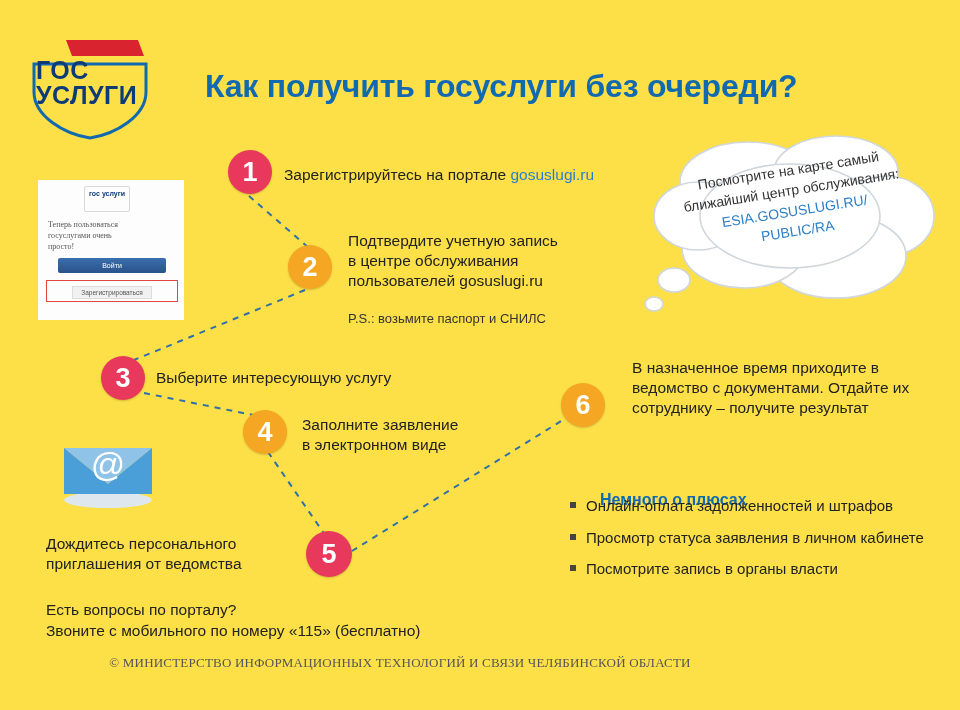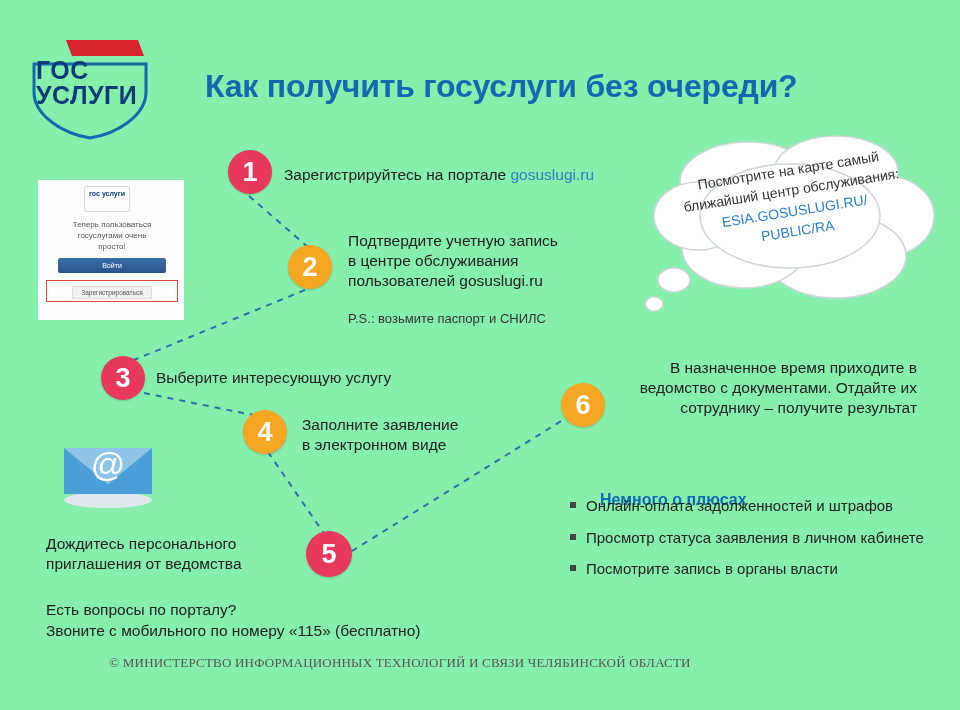--- a/index.html
+++ b/index.html
@@ -9,21 +9,21 @@
   }
   body {
     font-family: "Liberation Sans", sans-serif;
     color: #1a1a1a;
   }
   #page {
     position: relative;
     width: 960px;
     height: 710px;
     overflow: hidden;
-    background: #86efac;
+    background: #fde047;
   }
 
   
   .logo {
     position: absolute;
     left: 26px;
     top: 30px;
     width: 128px;
     height: 110px;
   }
@@ -116,22 +116,23 @@
     line-height: 1.1;
     padding-top: 3px;
     box-sizing: border-box;
   }
   .thumb-cap {
     position: absolute;
     left: 10px; top: 40px;
     width: 128px;
     font-size: 8px;
     color: #555;
-    text-align: center;
+    text-align: left;
     line-height: 1.35;
+    font-family: Liberation Serif, serif;
   }
   .thumb-btn {
     position: absolute;
     left: 20px; top: 78px;
     width: 108px; height: 15px;
     background: linear-gradient(#3a6fae,#2a528a);
     color: #fff;
     font-size: 7px;
     text-align: center;
     line-height: 15px;
@@ -343,21 +344,21 @@
 
   <div class="circle c-org" style="left: 243px; top: 410px; width: 44px; height: 44px; background: rgb(245, 166, 35);">4</div>
   <div class="step-text" style="left:302px; top:415px; width:250px; white-space:pre-line;">Заполните заявление
 в электронном виде</div>
 
   <div class="circle c-red" style="left: 306px; top: 531px; width: 46px; height: 46px; background: rgb(232, 57, 92);">5</div>
   <div class="bl-1" style="white-space:pre-line">Дождитесь персонального
 приглашения от ведомства</div>
 
   <div class="circle c-org" style="left: 561px; top: 383px; width: 44px; height: 44px; background: rgb(245, 166, 35);">6</div>
-  <div class="step-text" style="left:597px; top:358px; width:320px; white-space:pre-line;text-align:right;">В назначенное время приходите в
+  <div class="step-text" style="left:632px; top:358px; width:320px; white-space:pre-line;">В назначенное время приходите в
 ведомство с документами. Отдайте их
 сотруднику – получите результат</div>
 
   <div class="plus-title">Немного о плюсах</div>
   <ul class="plus-list">
     <li>Онлайн-оплата задолженностей и штрафов</li>
     <li>Просмотр статуса заявления в личном кабинете</li>
     <li>Посмотрите запись в органы власти</li>
   </ul>
 

